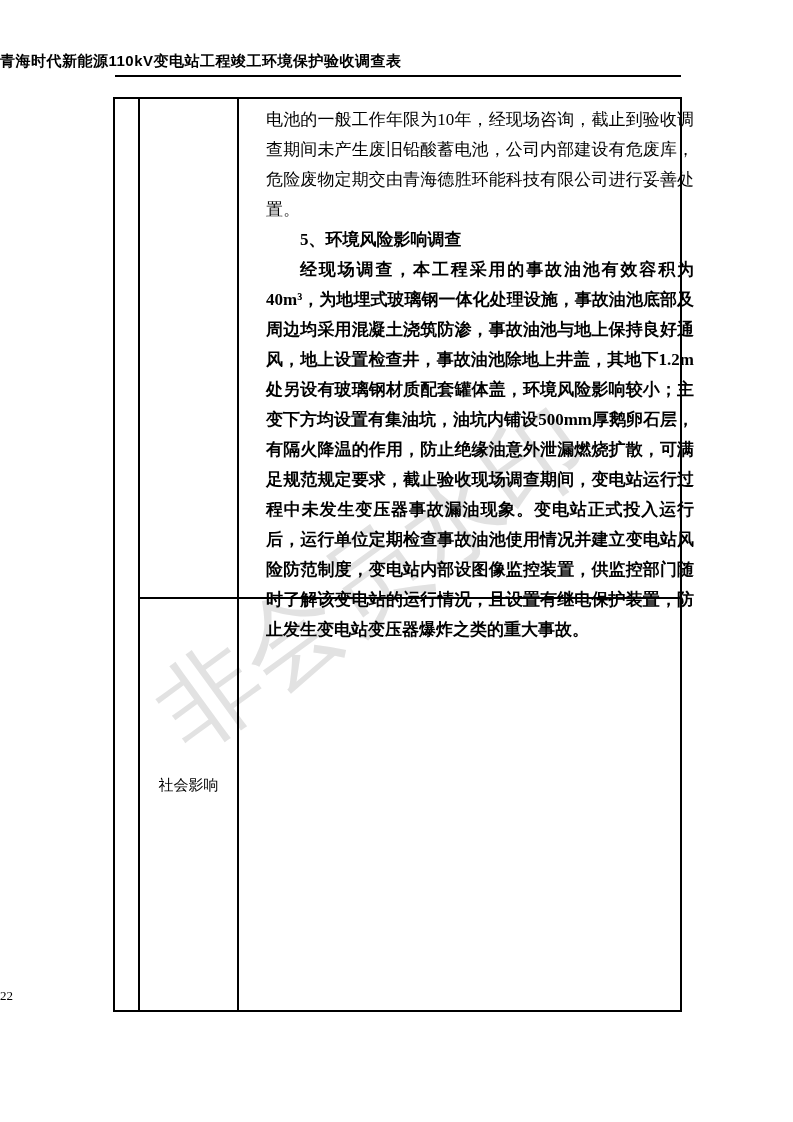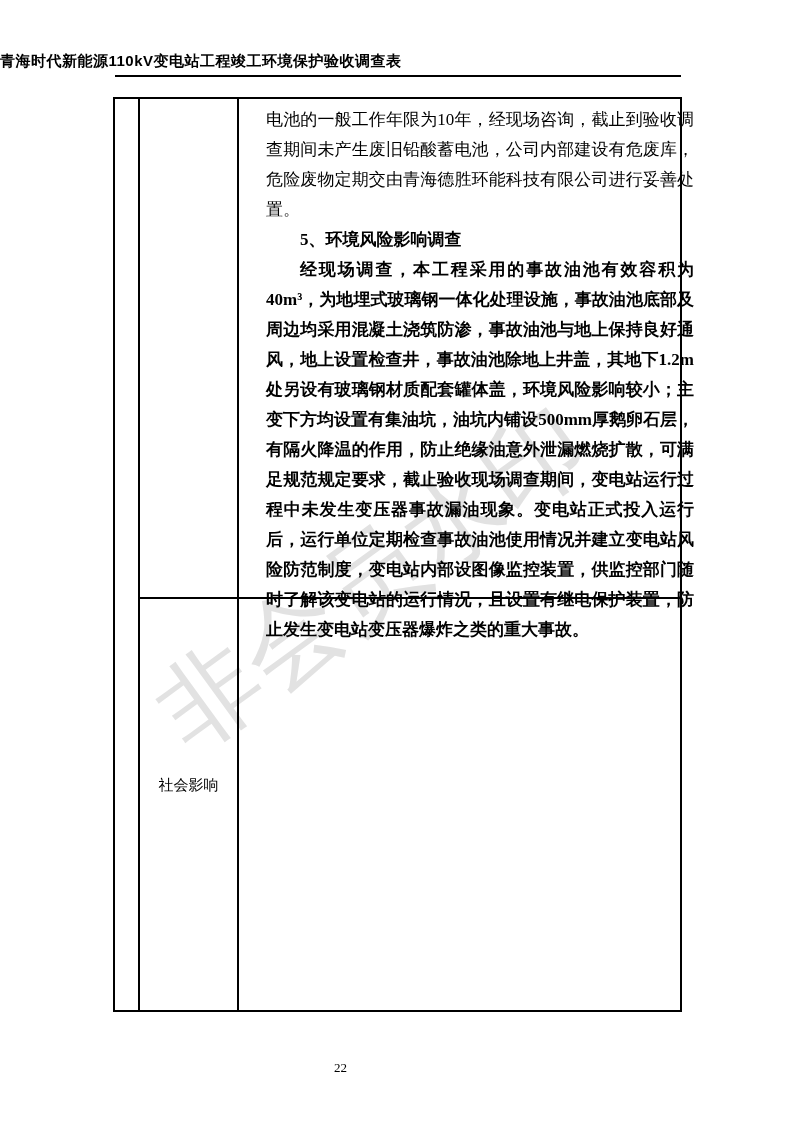--- a/index.html
+++ b/index.html
@@ -70,22 +70,22 @@
   #row2-content{
     position:absolute;
     left:124px;top:498px;width:441px;
     box-sizing:border-box;
     padding:220px 6px 0 7px;
     font-size:17px;line-height:30px;
     text-indent:2em;
   }
   #page-number{
     position:absolute;
-    left:0;top:1060px;width:681px;
-    text-align:center;
+    left:0;top:988px;width:793px;
+    text-align:left;
     font-size:13px;
     z-index:1;
   }
 </style>
 </head>
 <body>
 
 <div id="page">
 
   <div id="watermark" style="color: rgb(226, 226, 226);">非会员水印</div>

